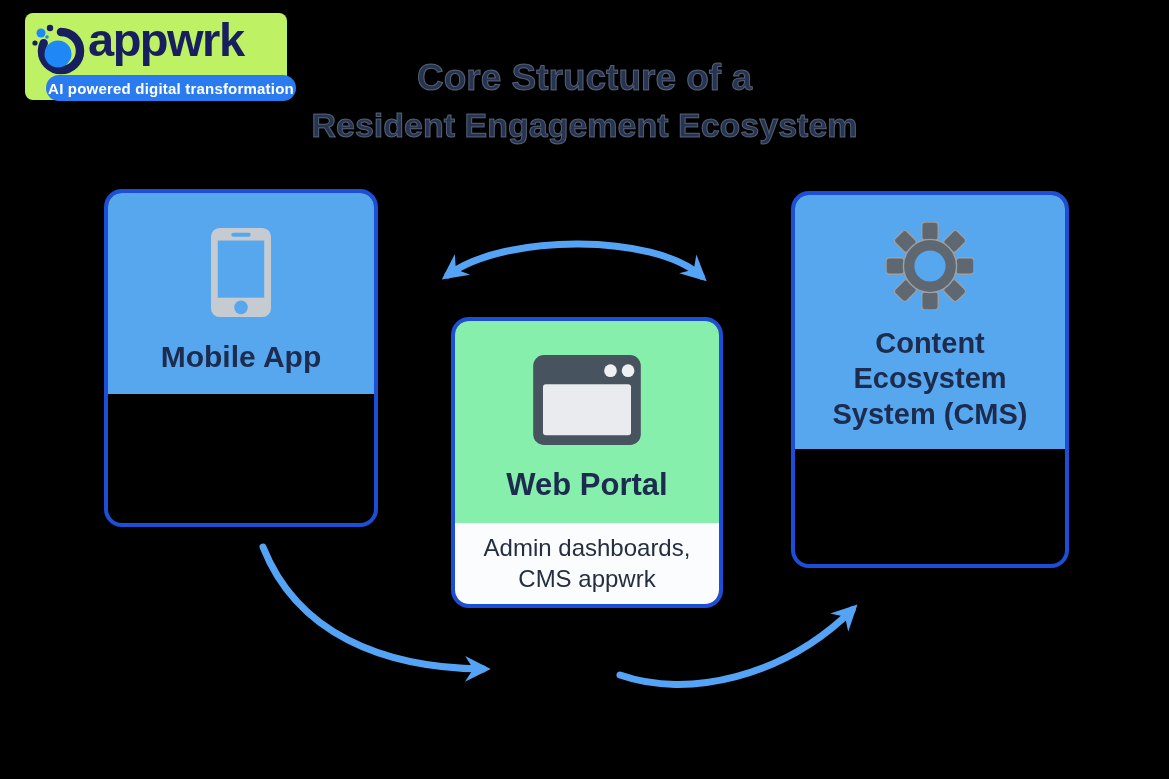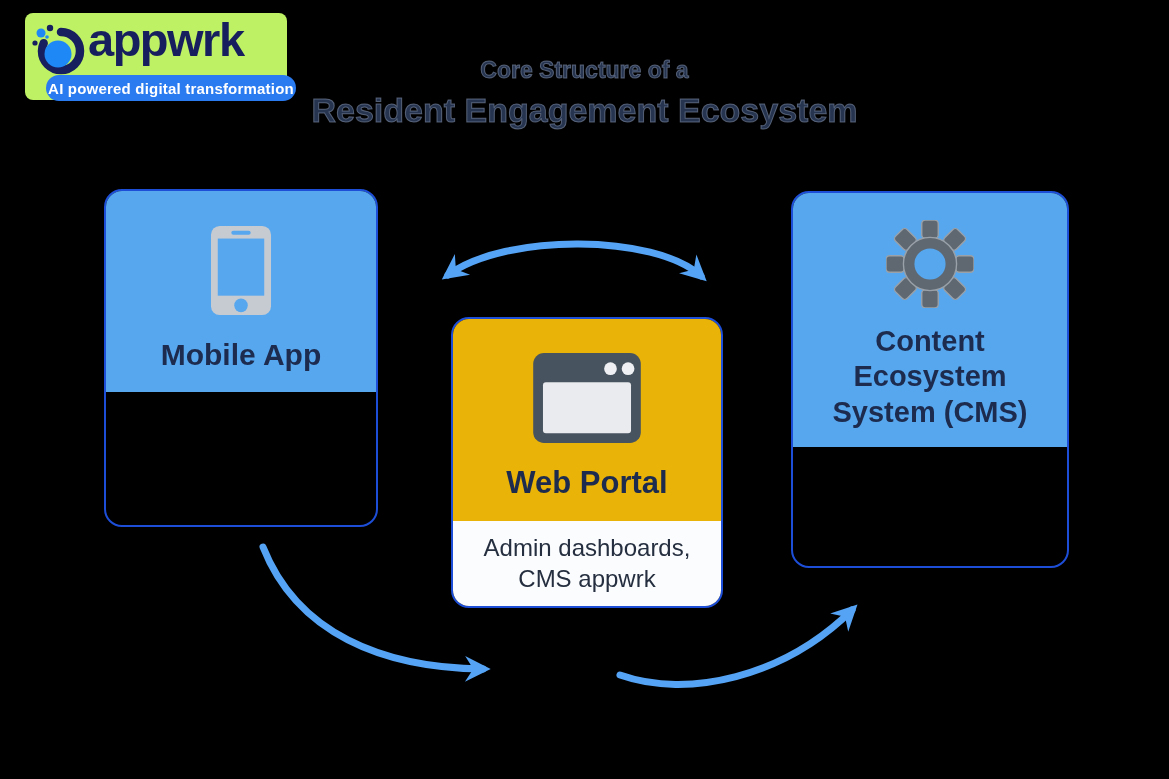--- a/index.html
+++ b/index.html
@@ -8,28 +8,28 @@
 
   
   .logo-box { position:absolute; left:25px; top:13px; width:262px; height:87px; background:#bef264; border-radius:8px; }
   .logo-icon { position:absolute; left:6px; top:10px; }
   .brand { position:absolute; left:63px; top:-1px; font-size:47px; font-weight:800; color:#181f5e; letter-spacing:-1.5px; }
   .tagline-banner { position:absolute; left:5px; top:62px; width:250px; height:26px; background:#2b7bf0; border-radius:13px; display:flex; align-items:center; justify-content:center;margin-left:16px; }
   .tagline { color:#ffffff; font-size:15px; font-weight:bold; letter-spacing:0.2px; white-space:nowrap; }
 
   
   .diagram-title { position:absolute; left:0; right:0; top:57px; text-align:center; color:#26344f; font-weight:bold; -webkit-text-stroke:1px rgba(128,142,168,0.6); }
-  .title-line1 { font-size:23px; margin-bottom:7px; }
+  .title-line1 { font-size:37px; margin-bottom:7px; }
   .title-line2 { font-size:34px; }
 
   
-  .card { position:absolute; border-radius:18px; overflow:hidden; border:2px solid #1d4ed8; display:flex; flex-direction:column; }
+  .card { position:absolute; border-radius:18px; overflow:hidden; border:4px solid #1d4ed8; display:flex; flex-direction:column; }
   .card-header { display:flex; flex-direction:column; align-items:center; flex:0 0 auto; }
   .header-blue { background:#57a7ef; }
-  .header-gray { background:#eab308; }
+  .header-gray { background:#86efac; }
   .card-title { font-weight:bold; color:#1c2b4e; text-align:center; line-height:1.22; }
   .card-body { background:#fafcfe; flex:1 1 auto; display:flex; align-items:center; justify-content:center; }
   .card-body-text { font-size:24px; color:#252f3f; text-align:center; line-height:1.28; white-space:pre-line; }
 
   .card-mobile { left:104px; top:189px; width:274px; height:338px; }
   .card-mobile .card-header { height:201px; }
   .card-mobile .icon-wrap { margin-top:34px; }
   .card-mobile .card-title { margin-top:17px; font-size:30px; }
 
   .card-web { left:451px; top:317px; width:272px; height:291px; }

